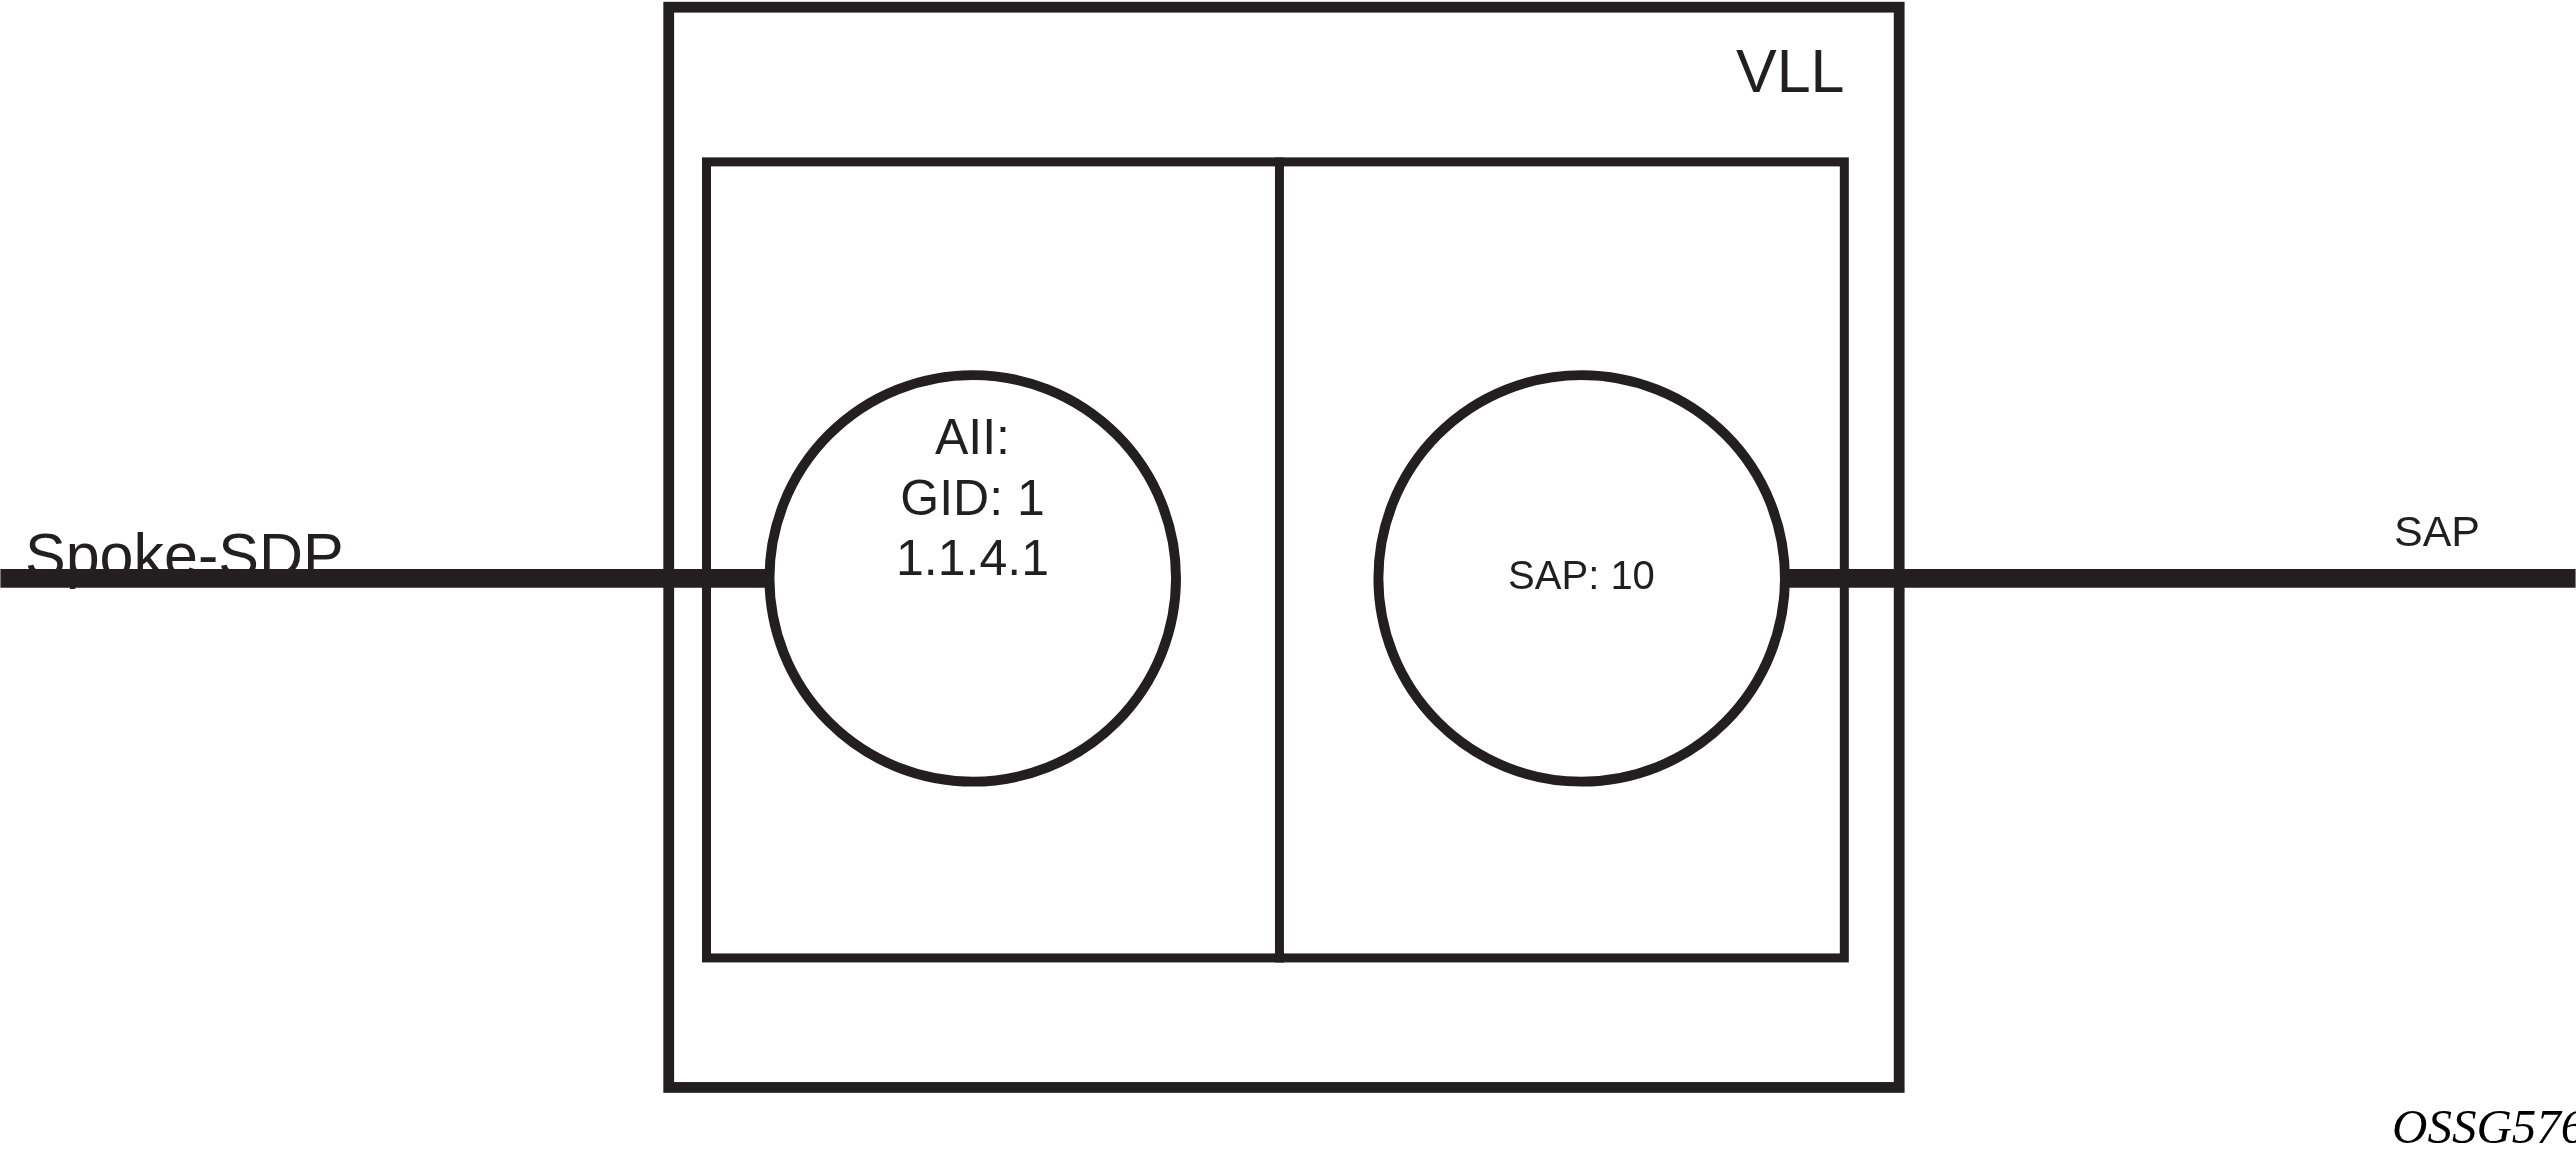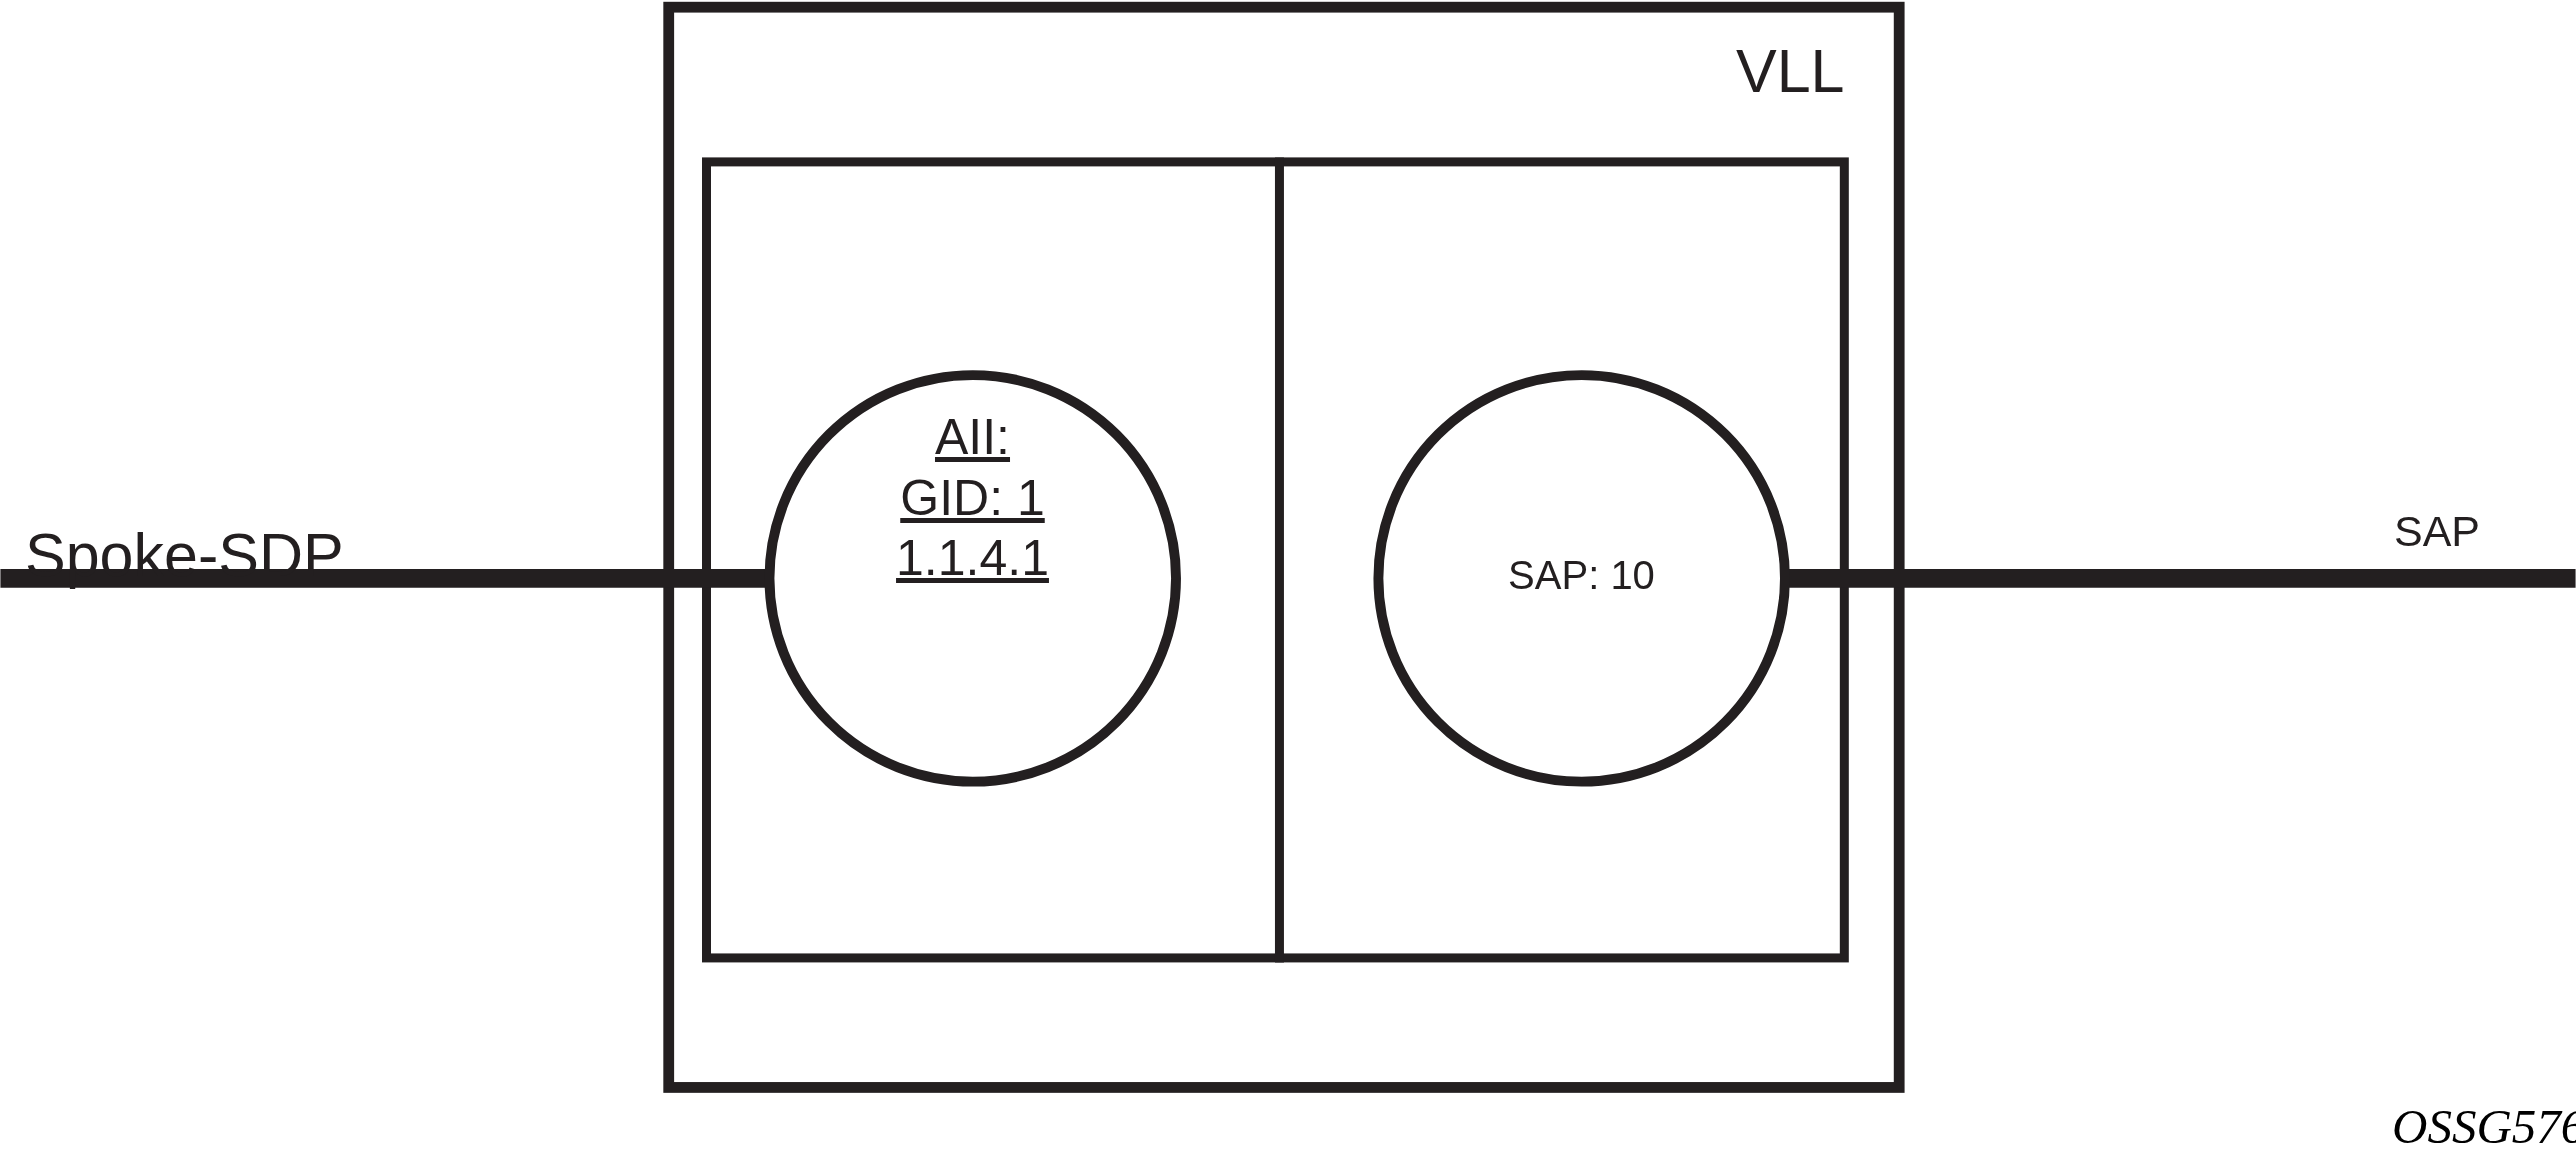--- a/index.html
+++ b/index.html
@@ -58,21 +58,20 @@
     text-align: center;
     color: #231f20;
     font-family: "Liberation Sans", sans-serif;
   }
   #aii-circle-text {
     left: 769px;
     top: 407px;
     width: 407px;
     font-size: 50px;
     line-height: 1.21;
-    text-decoration: underline;
   }
   #sap-circle-text {
     left: 1378px;
     top: 551px;
     width: 407px;
     font-size: 40px;
     line-height: 1.21;
   }
   
   #figure-id {

